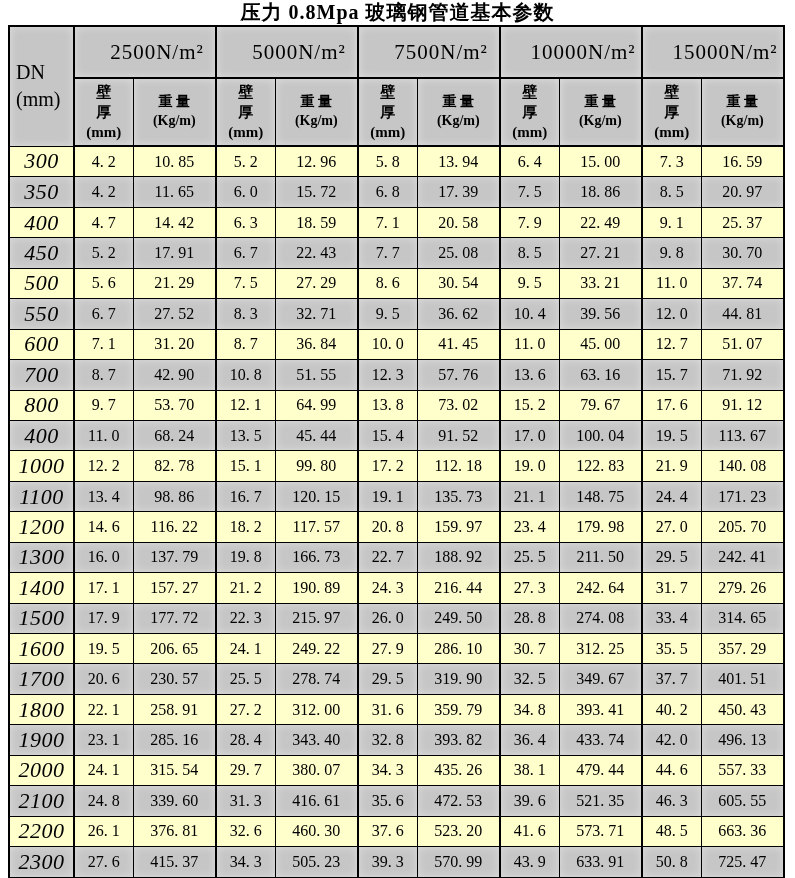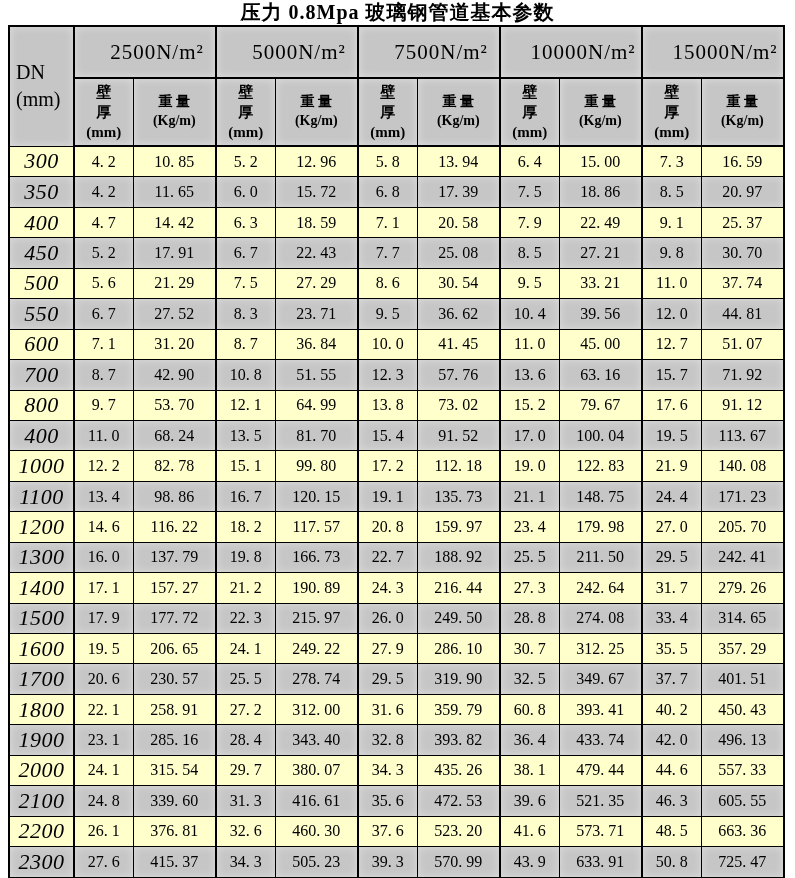--- a/index.html
+++ b/index.html
@@ -171,21 +171,21 @@
         <td class="thickness group-start">9. 5</td>
         <td class="weight">33. 21</td>
         <td class="thickness group-start">11. 0</td>
         <td class="weight">37. 74</td>
       </tr>
       <tr class="row-gray">
         <td class="dn">550</td>
         <td class="thickness group-start">6. 7</td>
         <td class="weight">27. 52</td>
         <td class="thickness group-start">8. 3</td>
-        <td class="weight">23. 71</td>
+        <td class="weight">32. 71</td>
         <td class="thickness group-start">9. 5</td>
         <td class="weight">36. 62</td>
         <td class="thickness group-start">10. 4</td>
         <td class="weight">39. 56</td>
         <td class="thickness group-start">12. 0</td>
         <td class="weight">44. 81</td>
       </tr>
       <tr class="row-yellow">
         <td class="dn">600</td>
         <td class="thickness group-start">7. 1</td>
@@ -223,21 +223,21 @@
         <td class="thickness group-start">15. 2</td>
         <td class="weight">79. 67</td>
         <td class="thickness group-start">17. 6</td>
         <td class="weight">91. 12</td>
       </tr>
       <tr class="row-gray">
         <td class="dn">400</td>
         <td class="thickness group-start">11. 0</td>
         <td class="weight">68. 24</td>
         <td class="thickness group-start">13. 5</td>
-        <td class="weight">81. 70</td>
+        <td class="weight">45. 44</td>
         <td class="thickness group-start">15. 4</td>
         <td class="weight">91. 52</td>
         <td class="thickness group-start">17. 0</td>
         <td class="weight">100. 04</td>
         <td class="thickness group-start">19. 5</td>
         <td class="weight">113. 67</td>
       </tr>
       <tr class="row-yellow">
         <td class="dn">1000</td>
         <td class="thickness group-start">12. 2</td>
@@ -343,21 +343,21 @@
         <td class="weight">401. 51</td>
       </tr>
       <tr class="row-yellow">
         <td class="dn">1800</td>
         <td class="thickness group-start">22. 1</td>
         <td class="weight">258. 91</td>
         <td class="thickness group-start">27. 2</td>
         <td class="weight">312. 00</td>
         <td class="thickness group-start">31. 6</td>
         <td class="weight">359. 79</td>
-        <td class="thickness group-start">60. 8</td>
+        <td class="thickness group-start">34. 8</td>
         <td class="weight">393. 41</td>
         <td class="thickness group-start">40. 2</td>
         <td class="weight">450. 43</td>
       </tr>
       <tr class="row-gray">
         <td class="dn">1900</td>
         <td class="thickness group-start">23. 1</td>
         <td class="weight">285. 16</td>
         <td class="thickness group-start">28. 4</td>
         <td class="weight">343. 40</td>

